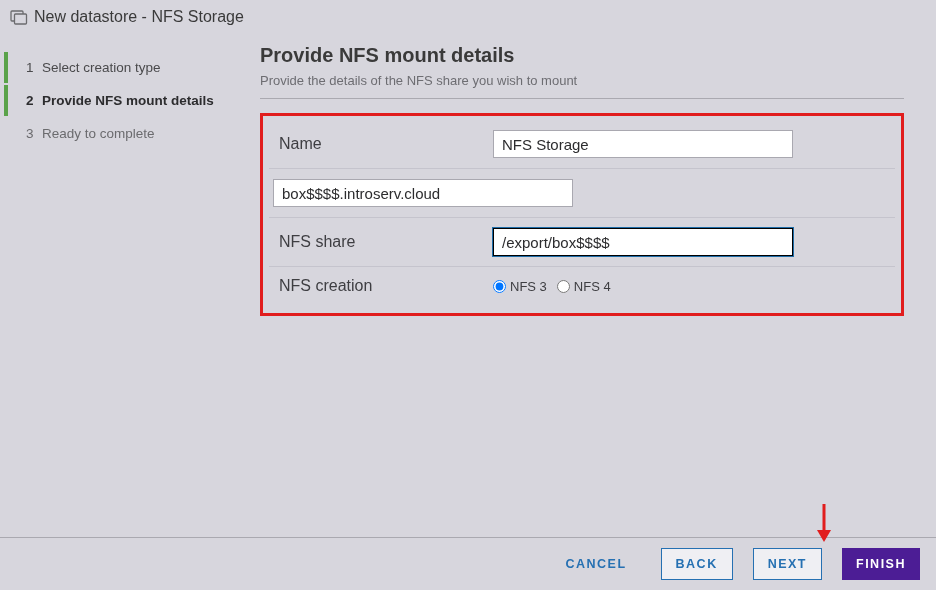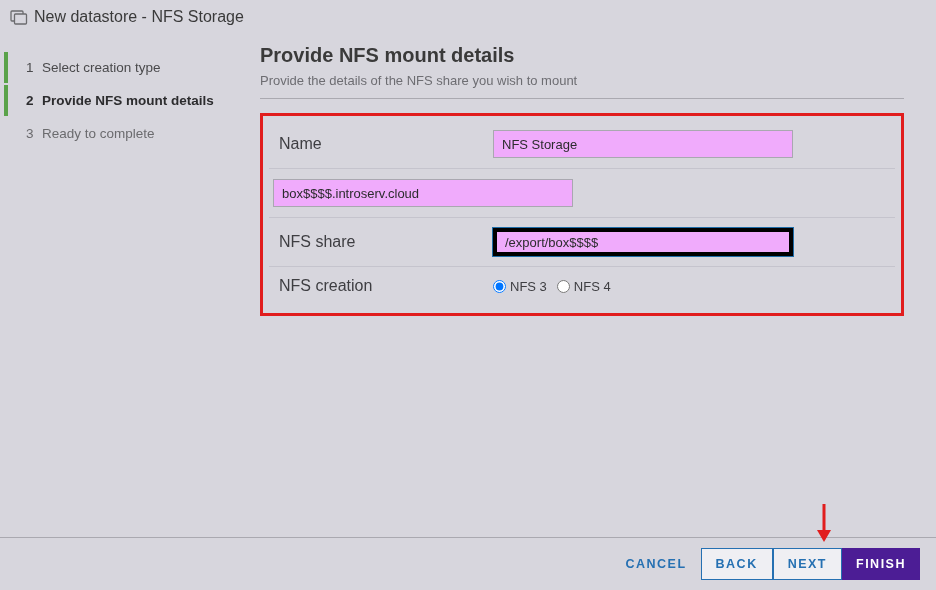--- a/index.html
+++ b/index.html
@@ -80,38 +80,38 @@
     width: 220px;
     font-size: 16px;
     color: #3e3e42;
     padding-left: 6px;
   }
   .form-control { flex: 1; }
   .form-control input[type=text] {
     width: 300px;
     height: 28px;
     padding: 2px 8px;
-    font-size: 13px;
+    font-size: 15px;
     border: 1px solid #a9a8b0;
-    background: #f0abfc;
+    background: #ffffff;
     color: #2c2c2e;
   }
   .form-control input.focused {
-    border: 4px solid #000000;
+    border: 1px solid #000000;
     outline: 1px solid #1e6da8;
   }
   .radio-group { display: flex; align-items: flex-end; font-size: 13px; color: #3e3e42; }
   .radio-group label { display: flex; align-items: center; margin-right: 10px; cursor: pointer; }
   .radio-group input[type=radio] { margin-right: 4px; }
   .footer {
     border-top: 1px solid #aaa9b0;
     padding: 10px 16px;
     display: flex;
     justify-content: flex-end;
-    gap: 0;
+    gap: 20px;
   }
   .btn {
     font-size: 12.5px;
     letter-spacing: 1.5px;
     font-weight: bold;
     padding: 8px 14px;
     cursor: pointer;
     border: none;
     background: transparent;
   }

